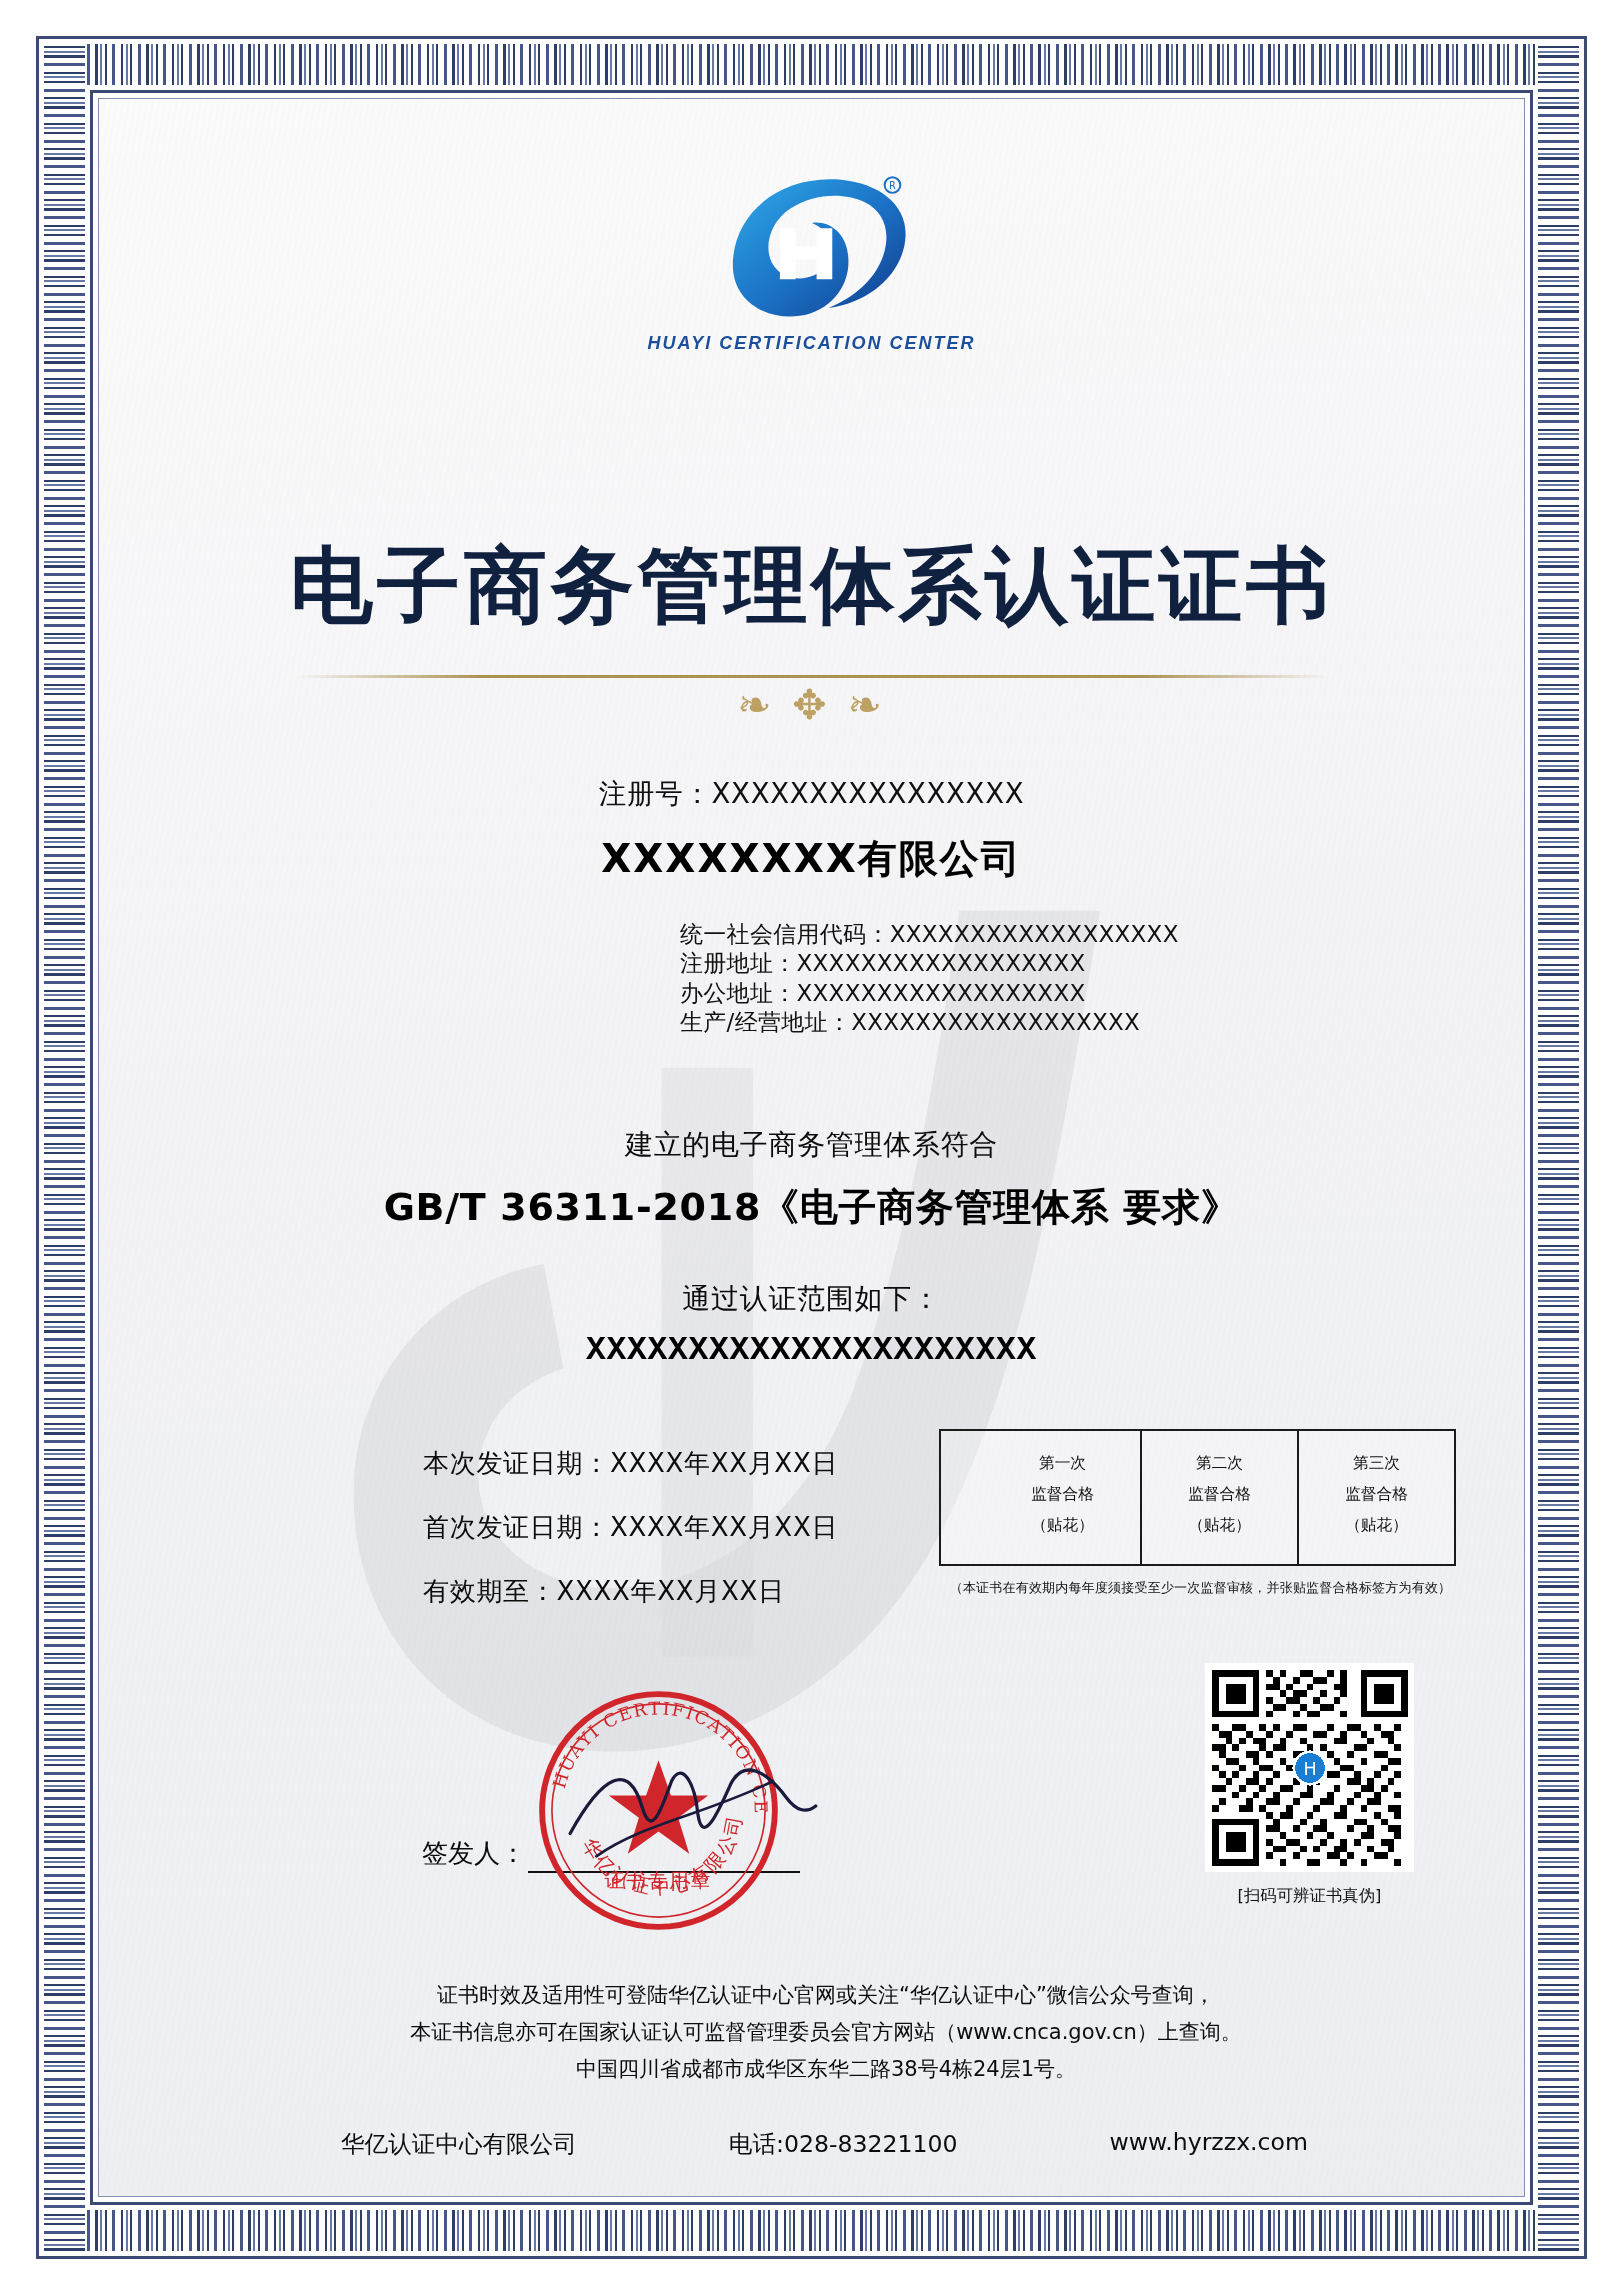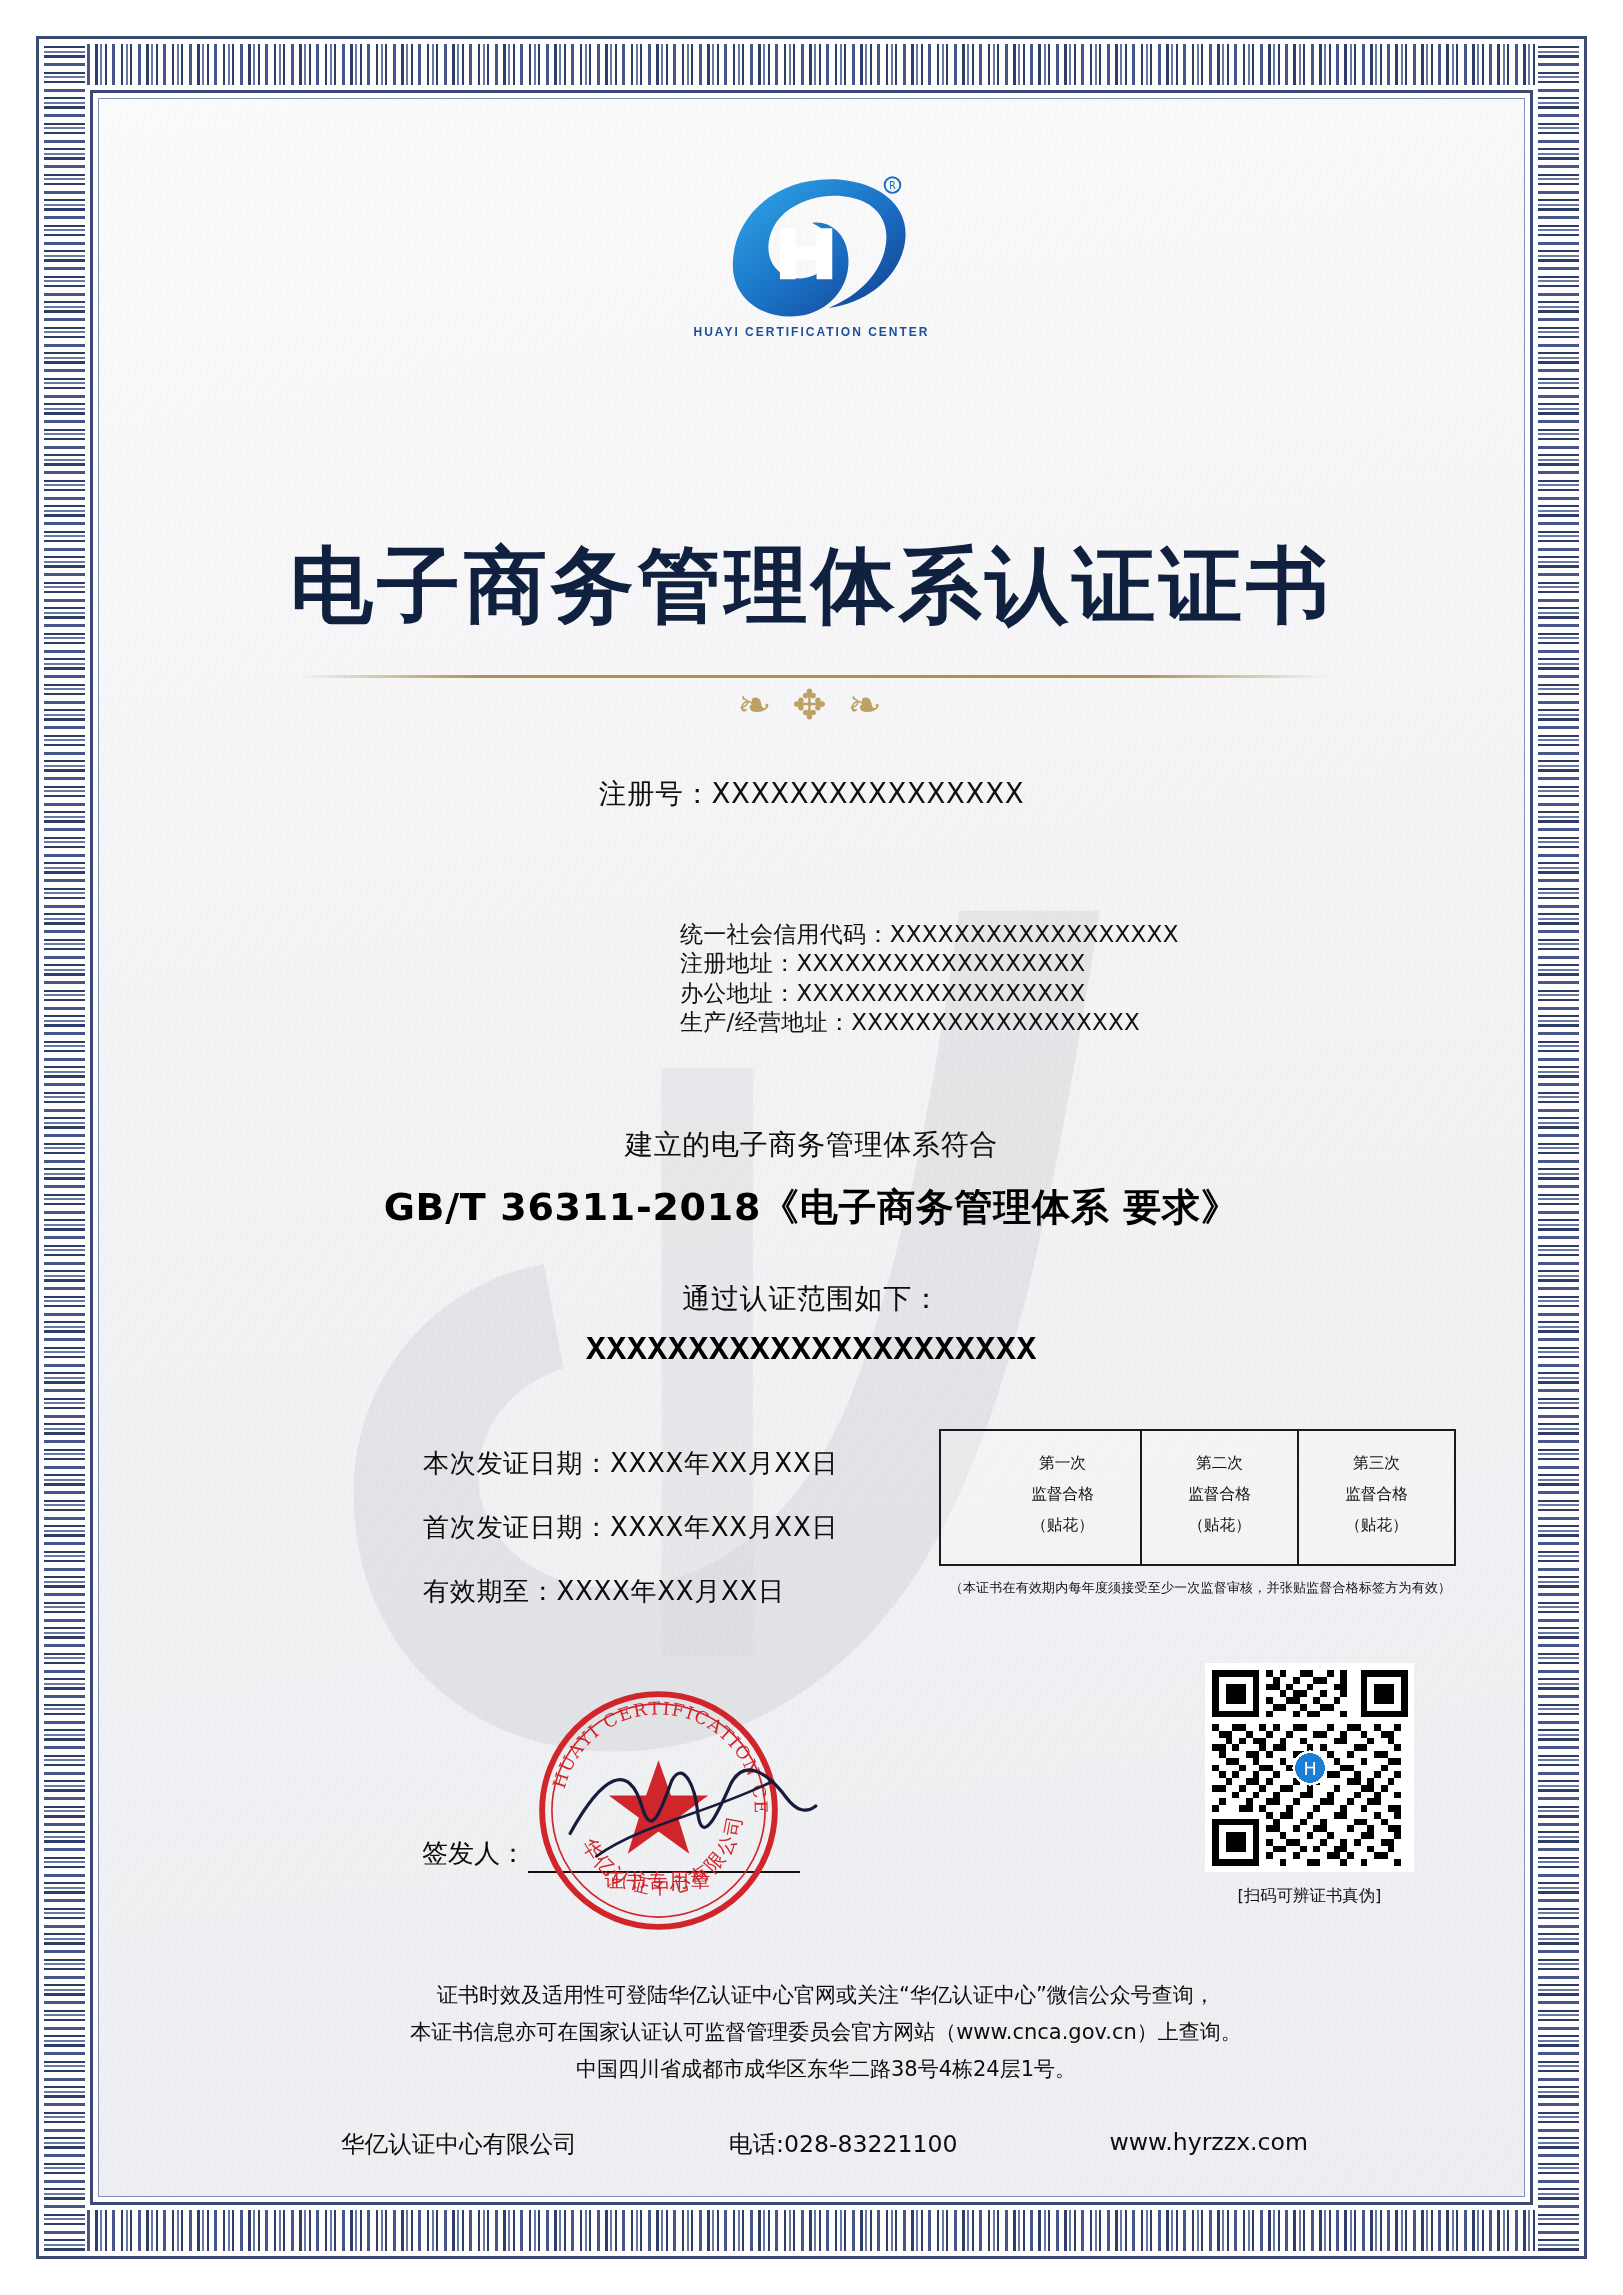--- a/index.html
+++ b/index.html
@@ -131,25 +131,26 @@
   }
   .logo-cn {
     font-size: 31px;
     letter-spacing: 6.5px;
     color: #1b4f9c;
     font-weight: bold;
     margin-top: 3.9px;
     font-family: "DejaVu Sans", sans-serif;
   }
   .logo-en {
-    font-size: 12px;
+    font-size: 18px;
     letter-spacing: 2px;
     color: #1b4f9c;
     font-weight: bold;
-    margin-top: 0;
+    margin-top: 8px;
+    font-style: italic;
   }
 
   
   .cert-title {
     position: absolute;
     left: 0; right: 0;
     top: 432px;
     text-align: center;
     font-family: "DejaVu Sans", sans-serif;
     font-weight: bold;
@@ -428,20 +429,21 @@
         </svg>
       </div>
       <div class="logo-en">HUAYI CERTIFICATION CENTER</div>
     </div>
 
     <div class="cert-title">电子商务管理体系认证证书</div>
     <div class="title-rule"></div>
     <div class="flourish">❧ ✥ ❧</div>
 
     <div class="reg-no">注册号：XXXXXXXXXXXXXXXX</div>
+    <div class="company">XXXXXXXX有限公司</div>
 
     <div class="info-block">
       <div>统一社会信用代码：XXXXXXXXXXXXXXXXXX</div>
       <div>注册地址：XXXXXXXXXXXXXXXXXX</div>
       <div>办公地址：XXXXXXXXXXXXXXXXXX</div>
       <div>生产/经营地址：XXXXXXXXXXXXXXXXXX</div>
     </div>
 
     <div class="conform-line">建立的电子商务管理体系符合</div>
     <div class="standard-line">GB/T 36311-2018《电子商务管理体系 要求》</div>

